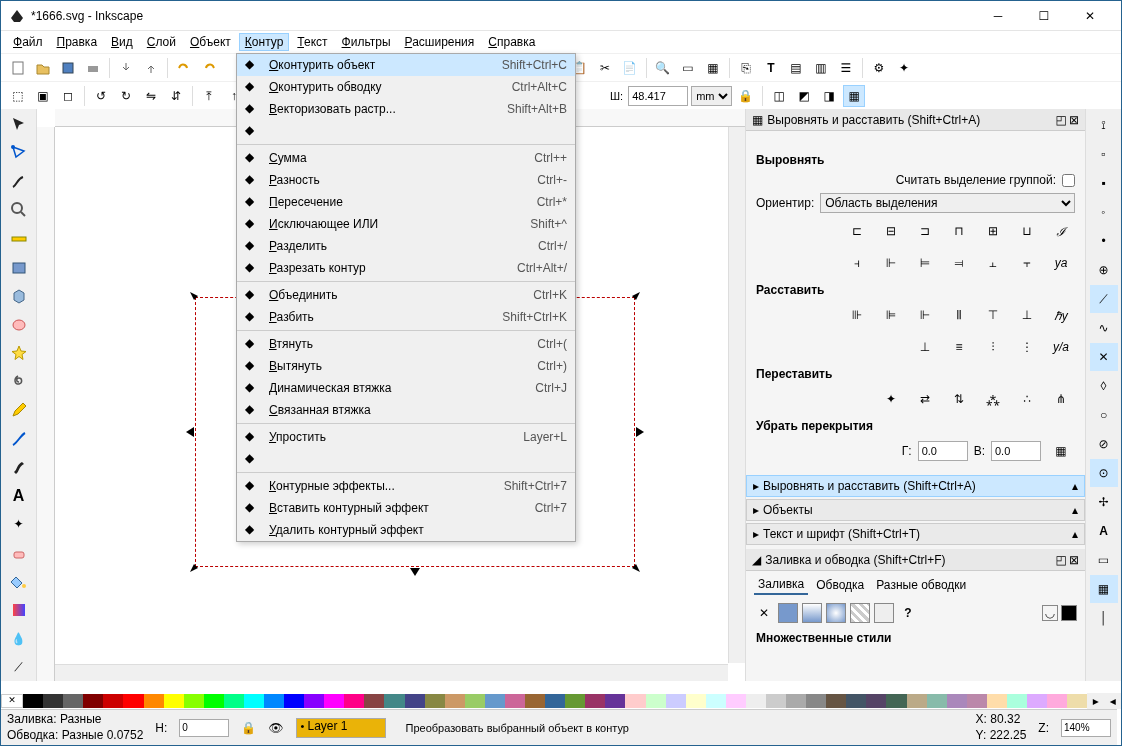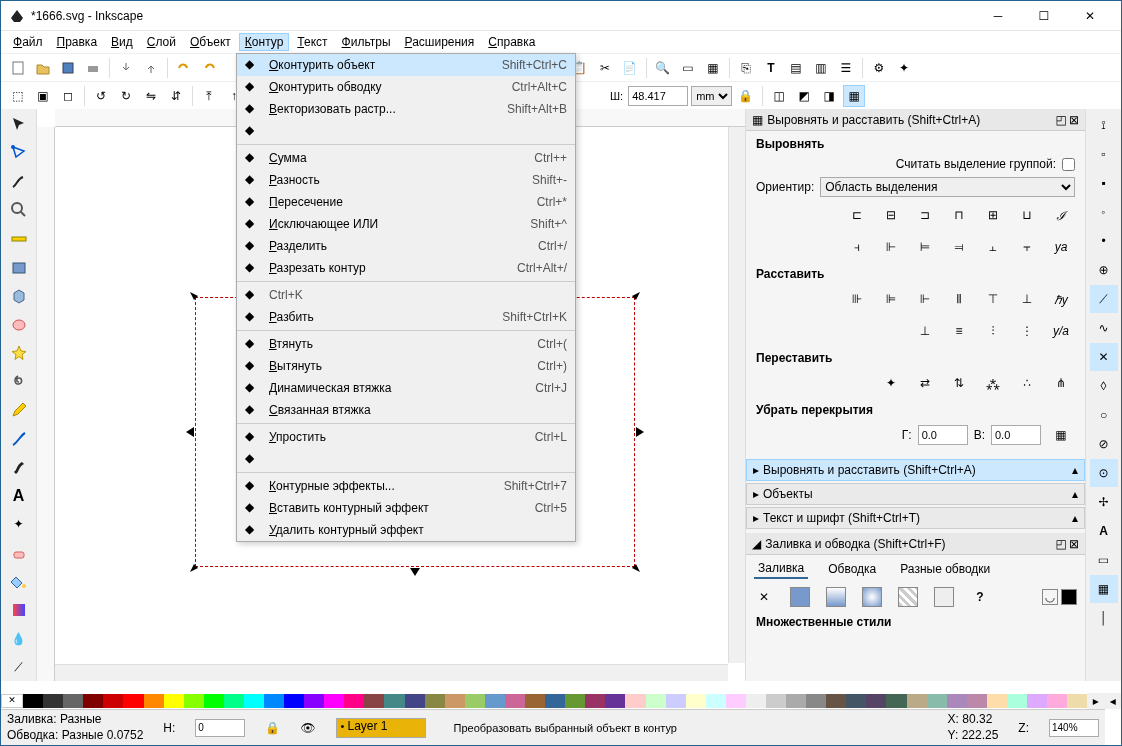--- a/index.html
+++ b/index.html
@@ -28,47 +28,47 @@
 .ruler-v { position: absolute; top: 18px; left: 0; bottom: 0; width: 18px; background: #f8f8f8; border-right: 1px solid #ccc; }
 .canvas { position: absolute; top: 18px; left: 18px; right: 18px; bottom: 18px; background: #fff; }
 .selection { position: absolute; border: 1px dashed #b00; }
 .handle { position: absolute; width: 12px; height: 12px; }
 .canvas-scroll-v { position: absolute; top: 18px; right: 0; bottom: 18px; width: 17px; background: #f0f0f0; border-left: 1px solid #ddd; }
 .canvas-scroll-h { position: absolute; bottom: 0; left: 18px; right: 17px; height: 17px; background: #f0f0f0; border-top: 1px solid #ddd; }
 
 .rpanel { width: 340px; background: #f5f5f5; border-left: 1px solid #ddd; display: flex; flex-direction: column; font-size: 11px; overflow: hidden; }
 .rpanel .phdr { height: 22px; background: #e8e8e8; display: flex; align-items: center; padding: 0 6px; border-bottom: 1px solid #ccc; gap: 4px; }
 .rpanel .phdr .pbtns { margin-left: auto; display: flex; gap: 2px; }
-.rpanel .psec { padding: 6px 10px; }
+.rpanel .psec { padding: 6px 10px; margin-top: 16px; }
 .rpanel .pstitle { font-weight: bold; margin-bottom: 6px; }
 .rpanel .prow { display: flex; align-items: center; gap: 6px; margin-bottom: 6px; justify-content: flex-end; }
 .rpanel .icons { display: flex; gap: 6px; flex-wrap: wrap; justify-content: flex-end; margin-bottom: 8px; }
 .rpanel .ibtn { width: 28px; height: 24px; display: flex; align-items: center; justify-content: center; cursor: pointer; }
 .rpanel .collapser { background: #eaeaea; border: 1px solid #ccc; padding: 3px 6px; display: flex; align-items: center; gap: 4px; cursor: pointer; margin-bottom: 2px; }
 .rpanel .collapser .arrow { margin-left: auto; }
 .rpanel .collapser.sel { background: #cce8ff; border-color: #99d1ff; }
-.rpanel .fillrow { display: flex; align-items: center; gap: 16px; padding: 4px 8px; }
+.rpanel .fillrow { display: flex; align-items: center; gap: 4px; padding: 4px 8px; }
 .rpanel .swatch { width: 20px; height: 20px; border: 1px solid #888; }
 
 .rtools { width: 36px; background: #f0f0f0; border-left: 1px solid #ddd; display: flex; flex-direction: column; align-items: center; padding-top: 2px; gap: 1px; }
 .rtools .rtbtn { width: 28px; height: 28px; display: flex; align-items: center; justify-content: center; cursor: pointer; }
 
 .dropdown { position: absolute; top: 52px; left: 235px; width: 340px; background: #f0f0f0; border: 1px solid #aaa; box-shadow: 2px 2px 6px rgba(0,0,0,0.2); z-index: 100; }
 .dropdown .dditem { height: 22px; display: flex; align-items: center; padding: 0 8px; cursor: pointer; gap: 8px; }
 .dropdown .dditem.hl { background: #cce8ff; }
 .dropdown .dditem .ddicon { width: 16px; height: 16px; flex-shrink: 0; }
 .dropdown .dditem .ddlabel { flex: 1; }
 .dropdown .dditem .ddshort { color: #555; }
 .dropdown .ddsep { height: 1px; background: #ccc; margin: 2px 0; }
 
 .palette { position: absolute; bottom: 36px; left: 0; right: 0; height: 16px; display: flex; align-items: center; background: #fff; }
 .palette .pchip { height: 14px; flex: 1; cursor: pointer; }
 .palette .pscroll { width: 17px; height: 16px; background: #f0f0f0; display: flex; align-items: center; justify-content: center; }
 
-.statusbar { position: absolute; bottom: 0; left: 0; right: 16px; height: 36px; background: #f0f0f0; border-top: 1px solid #ccc; display: flex; align-items: center; padding: 0 6px; font-size: 10px; gap: 20px; }
+.statusbar { position: absolute; bottom: 0; left: 0; right: 4px; height: 36px; background: #f0f0f0; border-top: 1px solid #ccc; display: flex; align-items: center; padding: 0 6px; font-size: 10px; gap: 12px; }
 .statusbar .sgroup { display: flex; flex-direction: column; line-height: 1.3; }
 .statusbar .sinput { width: 50px; height: 18px; border: 1px solid #aaa; font-size: 10px; padding: 0 2px; }
 .statusbar .layersel { width: 90px; height: 20px; border: 1px solid #aaa; font-size: 11px; padding: 0 4px; background: #eab308; }
 .statusbar .hint { flex: 1; font-size: 11px; padding: 0 8px; }
 .statusbar .coords { font-family: monospace; font-size: 10px; }
 </style>
 </head>
 <body>
 
 <div class="titlebar">
@@ -489,21 +489,21 @@
     </div>
     <div class="ddsep"></div>
     <div class="dditem">
       <span class="ddicon">◆</span>
       <span class="ddlabel"><u>С</u>умма</span>
       <span class="ddshort">Ctrl++</span>
     </div>
     <div class="dditem">
       <span class="ddicon">◆</span>
       <span class="ddlabel"><u>Р</u>азность</span>
-      <span class="ddshort">Shift+-</span>
+      <span class="ddshort">Ctrl+-</span>
     </div>
     <div class="dditem">
       <span class="ddicon">◆</span>
       <span class="ddlabel"><u>П</u>ересечение</span>
       <span class="ddshort">Ctrl+*</span>
     </div>
     <div class="dditem">
       <span class="ddicon">◆</span>
       <span class="ddlabel"><u>И</u>сключающее ИЛИ</span>
       <span class="ddshort">Shift+^</span>
@@ -514,20 +514,21 @@
       <span class="ddshort">Ctrl+/</span>
     </div>
     <div class="dditem">
       <span class="ddicon">◆</span>
       <span class="ddlabel"><u>Р</u>азрезать контур</span>
       <span class="ddshort">Ctrl+Alt+/</span>
     </div>
     <div class="ddsep"></div>
     <div class="dditem">
       <span class="ddicon">◆</span>
+      <span class="ddlabel"><u>О</u>бъединить</span>
       <span class="ddshort">Ctrl+K</span>
     </div>
     <div class="dditem">
       <span class="ddicon">◆</span>
       <span class="ddlabel"><u>Р</u>азбить</span>
       <span class="ddshort">Shift+Ctrl+K</span>
     </div>
     <div class="ddsep"></div>
     <div class="dditem">
       <span class="ddicon">◆</span>
@@ -545,35 +546,35 @@
       <span class="ddshort">Ctrl+J</span>
     </div>
     <div class="dditem">
       <span class="ddicon">◆</span>
       <span class="ddlabel"><u>С</u>вязанная втяжка</span>
     </div>
     <div class="ddsep"></div>
     <div class="dditem">
       <span class="ddicon">◆</span>
       <span class="ddlabel"><u>У</u>простить</span>
-      <span class="ddshort">Ctrl+L</span>
+      <span class="ddshort">Layer+L</span>
     </div>
     <div class="dditem">
       <span class="ddicon">◆</span>
     </div>
     <div class="ddsep"></div>
     <div class="dditem">
       <span class="ddicon">◆</span>
       <span class="ddlabel"><u>К</u>онтурные эффекты...</span>
       <span class="ddshort">Shift+Ctrl+7</span>
     </div>
     <div class="dditem">
       <span class="ddicon">◆</span>
       <span class="ddlabel"><u>В</u>ставить контурный эффект</span>
-      <span class="ddshort">Ctrl+5</span>
+      <span class="ddshort">Ctrl+7</span>
     </div>
     <div class="dditem">
       <span class="ddicon">◆</span>
       <span class="ddlabel"><u>У</u>далить контурный эффект</span>
     </div>
   </div>
 
 <div class="palette" id="palette">
 <div class="pchip" style="background: rgb(255, 255, 255); border: 1px solid rgb(204, 204, 204); text-align: center; font-size: 9px;">✕</div>
     <div class="pchip" style="background: rgb(0, 0, 0);"></div>

